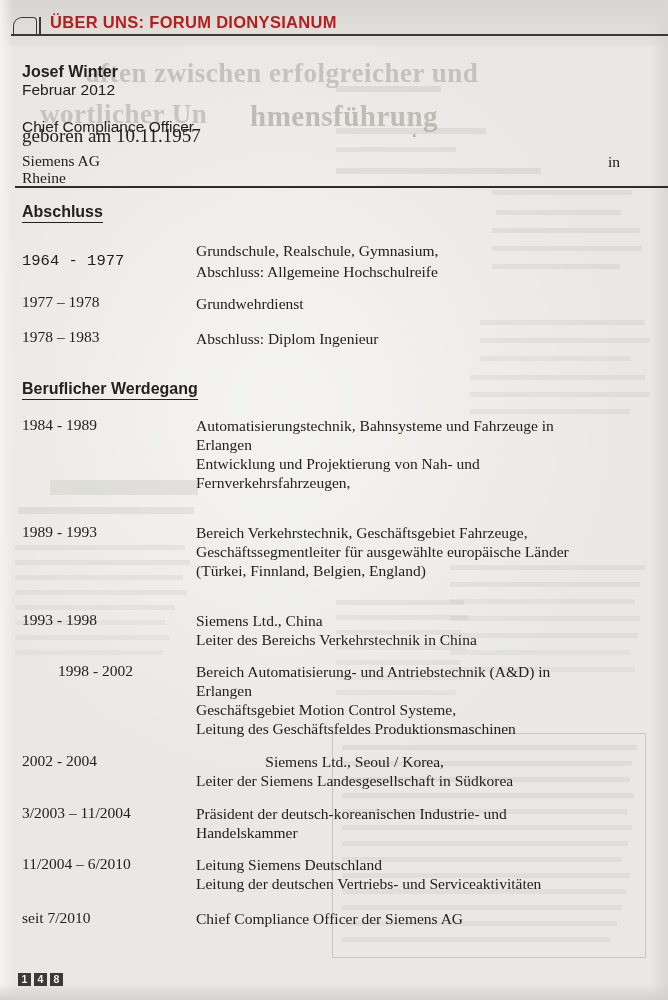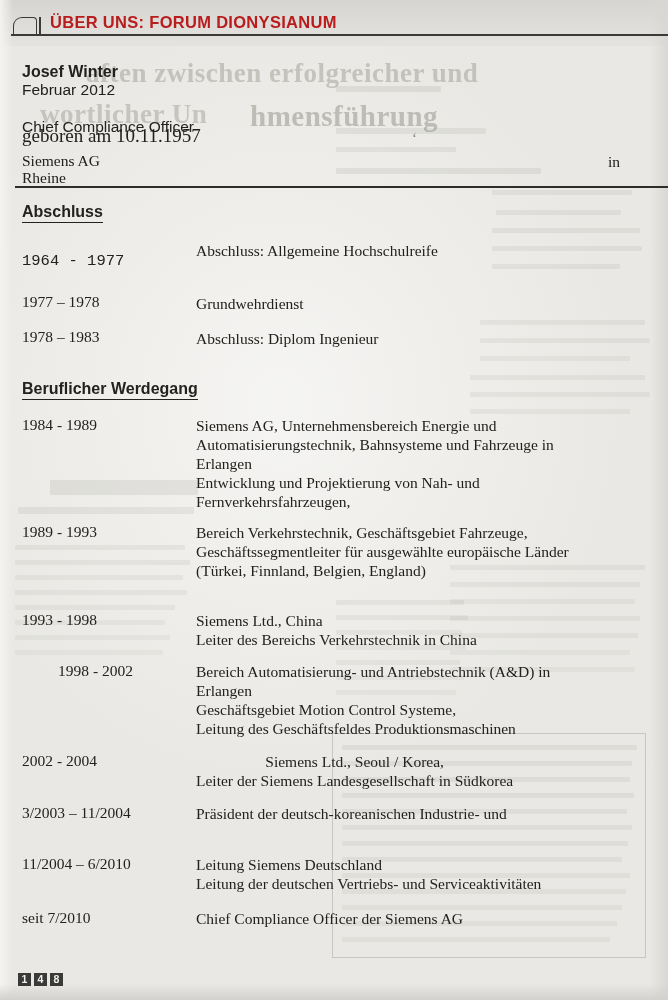--- a/index.html
+++ b/index.html
@@ -155,40 +155,40 @@
 <div class="p-line p-company" style="left:22px;">Siemens AG</div>
 <div class="p-line p-city" style="left:22px;">Rheine</div>
 <div class="p-in">in</div>
 <div class="person-rule"></div>
 
 <div id="cv-root">
     <div class="section-heading" style="top: 203px;">Abschluss</div>
     <div>
     <div class="entry-period" style="top: 252px; font-family: Liberation Mono, monospace;">1964 - 1977</div>
     <div class="entry-desc" style="top: 240px;">
+        <div class="desc-line" style="line-height: 21px;">Grundschule, Realschule, Gymnasium,</div>
         <div class="desc-line" style="line-height: 21px;">Abschluss: Allgemeine Hochschulreife</div>
       </div>
   </div>
     <div>
     <div class="entry-period" style="top: 293px;">1977 – 1978</div>
     <div class="entry-desc" style="top: 293px;">
         <div class="desc-line" style="line-height: 21px;">Grundwehrdienst</div>
       </div>
   </div>
     <div>
     <div class="entry-period" style="top: 328px;">1978 – 1983</div>
     <div class="entry-desc" style="top: 328px;">
         <div class="desc-line" style="line-height: 21px;">Abschluss: Diplom Ingenieur</div>
       </div>
   </div>
     <div class="section-heading" style="top: 380px;">Beruflicher Werdegang</div>
     <div>
     <div class="entry-period" style="top: 416px;">1984 - 1989</div>
     <div class="entry-desc" style="top: 416px;">
-        <div class="desc-line" style="line-height: 19px;">Siemens AG, Unternehmensbereich Energie und</div>
         <div class="desc-line" style="line-height: 19px;">Automatisierungstechnik, Bahnsysteme und Fahrzeuge in</div>
         <div class="desc-line" style="line-height: 19px;">Erlangen</div>
         <div class="desc-line" style="line-height: 19px;">Entwicklung und Projektierung von Nah- und</div>
         <div class="desc-line" style="line-height: 19px;">Fernverkehrsfahrzeugen,</div>
       </div>
   </div>
     <div>
     <div class="entry-period" style="top: 523px;">1989 - 1993</div>
     <div class="entry-desc" style="top: 523px;">
         <div class="desc-line" style="line-height: 19px;">Bereich Verkehrstechnik, Geschäftsgebiet Fahrzeuge,</div>
@@ -216,20 +216,21 @@
     <div class="entry-period" style="top: 752px;">2002 - 2004</div>
     <div class="entry-desc" style="top: 752px;">
         <div class="desc-line" style="line-height: 19px; text-align: center;">Siemens Ltd., Seoul / Korea,</div>
         <div class="desc-line" style="line-height: 19px;">Leiter der Siemens Landesgesellschaft in Südkorea</div>
       </div>
   </div>
     <div>
     <div class="entry-period" style="top: 804px;">3/2003 – 11/2004</div>
     <div class="entry-desc" style="top: 804px;">
         <div class="desc-line" style="line-height: 19px;">Präsident der deutsch-koreanischen Industrie- und</div>
+        <div class="desc-line" style="line-height: 19px;">Handelskammer</div>
       </div>
   </div>
     <div>
     <div class="entry-period" style="top: 855px;">11/2004 – 6/2010</div>
     <div class="entry-desc" style="top: 855px;">
         <div class="desc-line" style="line-height: 19px;">Leitung Siemens Deutschland</div>
         <div class="desc-line" style="line-height: 19px;">Leitung der deutschen Vertriebs- und Serviceaktivitäten</div>
       </div>
   </div>
     <div>

